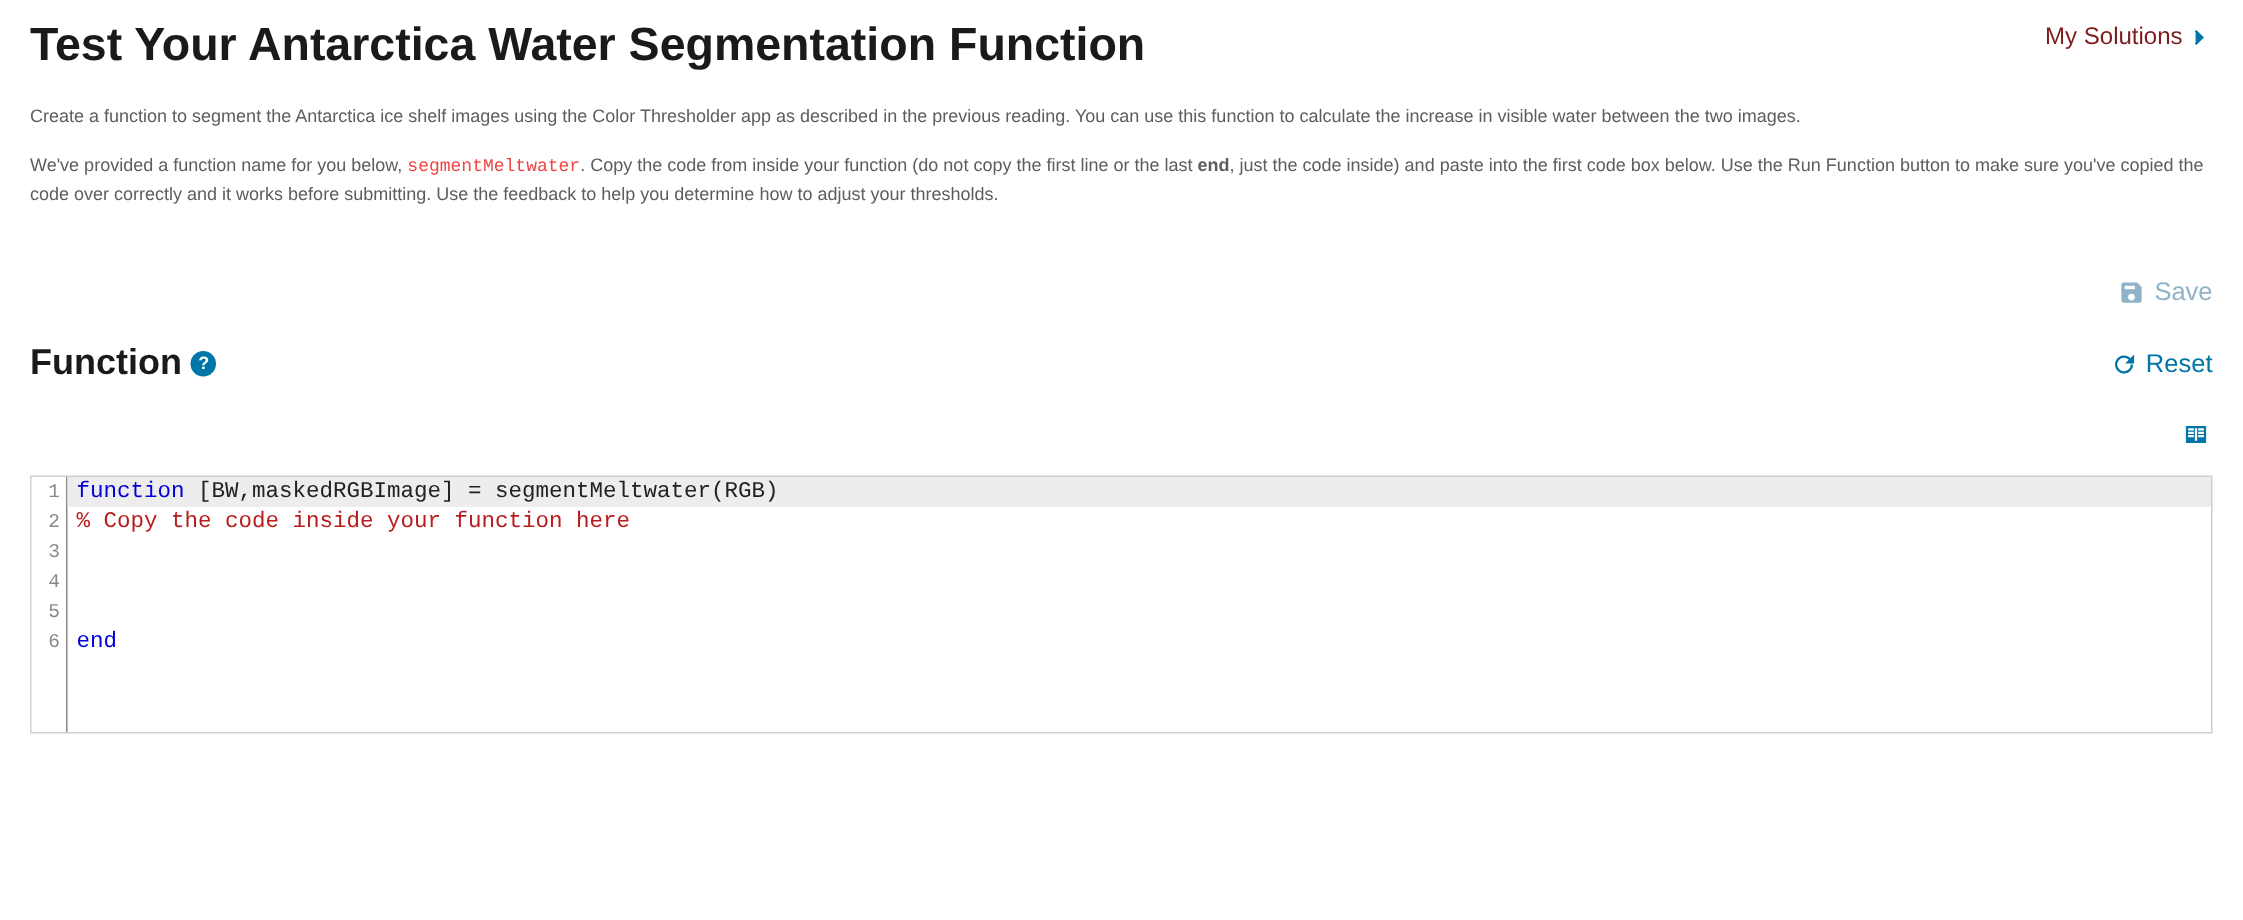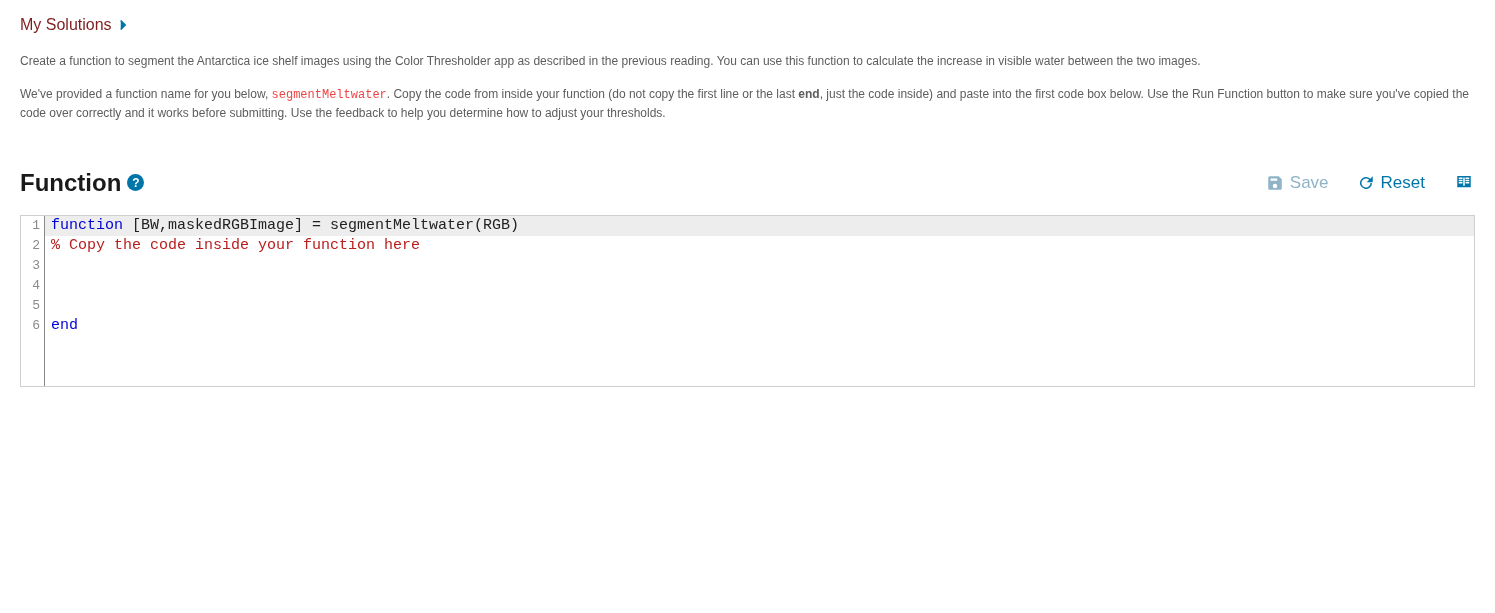--- a/index.html
+++ b/index.html
@@ -71,22 +71,23 @@
     font-size: 12px;
     font-weight: 700;
     display: inline-flex;
     align-items: center;
     justify-content: center;
     margin-left: 6px;
     cursor: pointer;
   }
   .actions {
     display: flex;
-    align-items: flex-start;
+    align-items: flex-end;
     gap: 28px;
+    flex-direction: column;
   }
   .action {
     display: flex;
     align-items: center;
     gap: 6px;
     font-size: 17px;
     cursor: pointer;
   }
   .action.save { color: #8fb3c7; }
   .action.save svg { fill:#8fb3c7; }
@@ -123,20 +124,21 @@
   .kw { color: #0000d8; }
   .cm { color: #b91c1c; text-align: center; }
   .pl { color: #222; }
   .code-editor .filler { height: 50px; display:flex; }
   .code-editor .filler .gutter { height:100%; }
 </style>
 </head>
 <body>
 
 <div class="header-row">
+  <h1 class="page-title">Test Your Antarctica Water Segmentation Function</h1>
   <div class="my-solutions">
     <span>My Solutions</span>
     <svg width="18" height="18" viewBox="0 0 24 24">
         <path fill="#0076a8" d="M9 6l6 6-6 6" stroke="#0076a8" stroke-width="2"></path>
       </svg>
   </div>
 </div>
 
 <div class="desc">
   <p>Create a function to segment the Antarctica ice shelf images using the Color Thresholder app as described in the previous reading. You can use this function to calculate the increase in visible water between the two images.</p>

